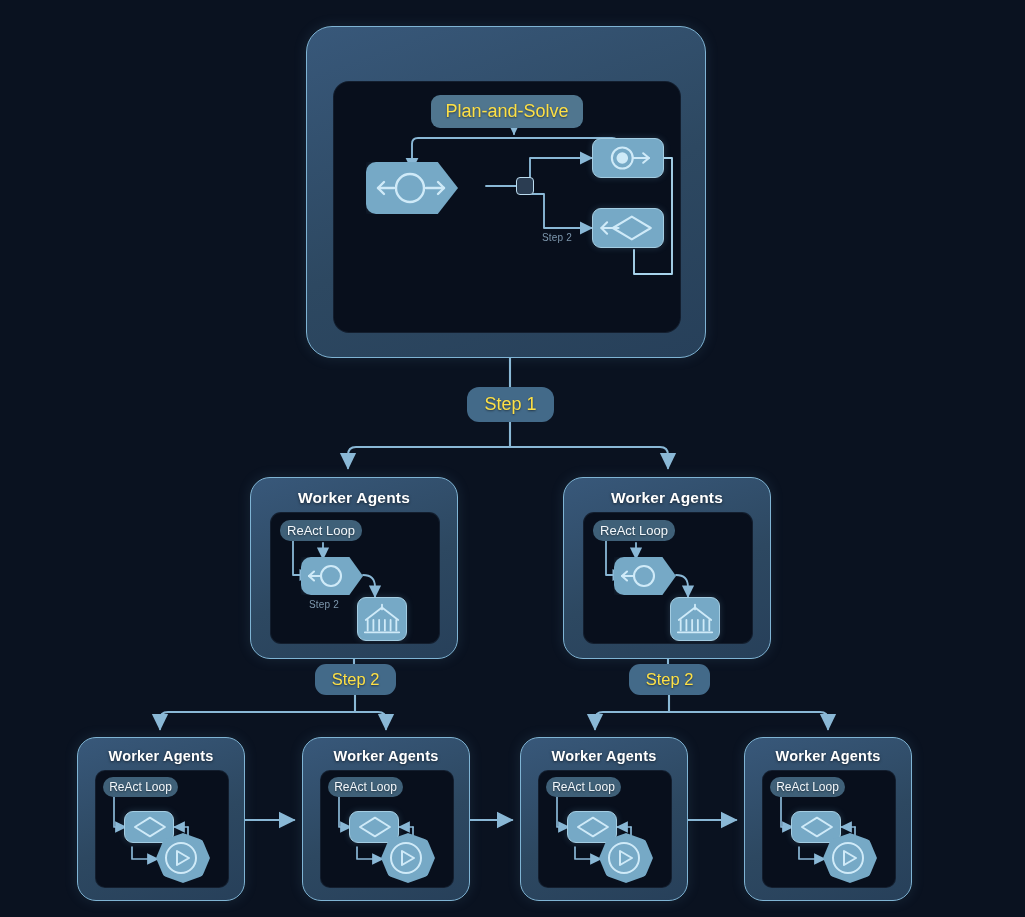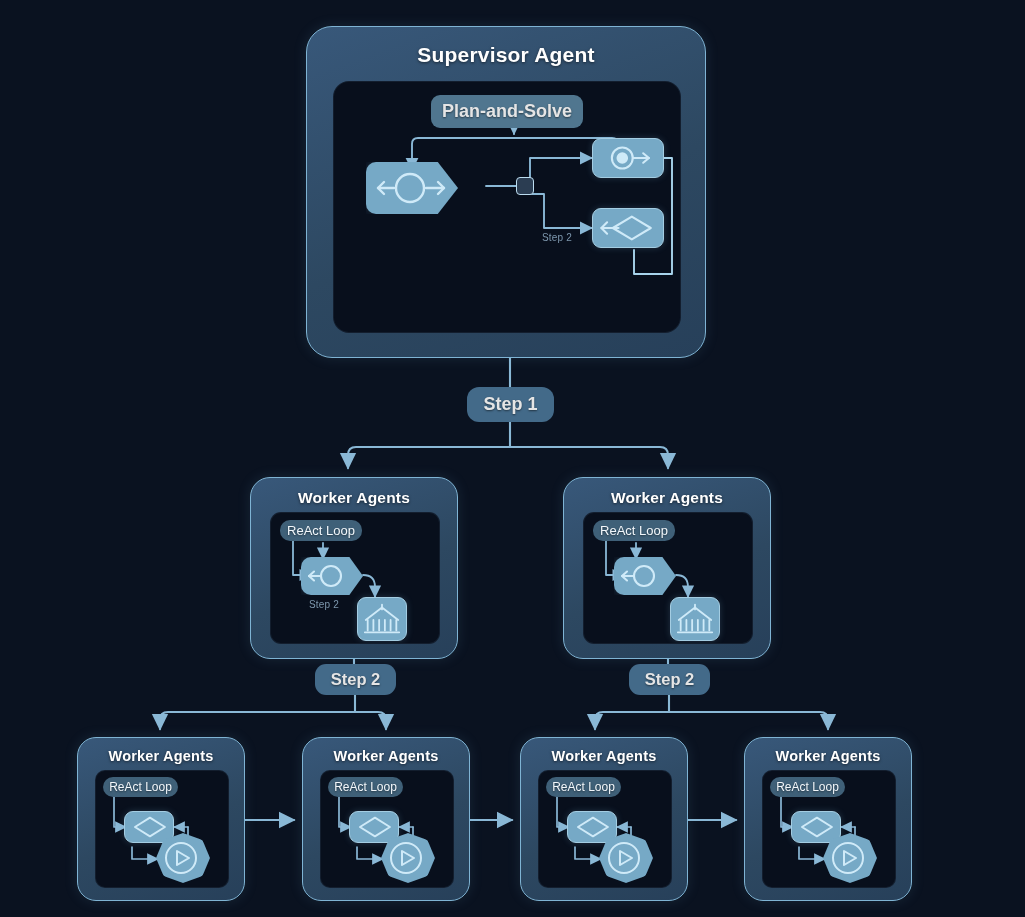--- a/index.html
+++ b/index.html
@@ -72,24 +72,24 @@
   #worker-b3 { left: 520px; }
   #worker-b4 { left: 744px; }
 
   
   .pill {
     position: absolute;
     box-sizing: border-box;
     display: flex;
     align-items: center;
     justify-content: center;
-    color: #e5e5e5;
+    color: #fde047;
     background: #4d7392;
     border-radius: 10px;
-    font-weight: 700;
+    font-weight: 400;
     text-shadow: 0 1px 2px rgba(0,0,0,.5);
     white-space: nowrap;
   }
 
   #pill-plan   { left: 430px; top: 94px;  width: 152px; height: 33px; font-size: 18px; border-radius: 9px; background:#50768f; }
   #pill-step1  { left: 467px; top: 387px; width:  87px; height: 35px; font-size: 18px; border-radius: 12px; background:#436a89; }
   #pill-step2a { left: 315px; top: 664px; width:  81px; height: 31px; font-size: 16.5px; border-radius: 11px; background:#436a89; }
   #pill-step2b { left: 629px; top: 664px; width:  81px; height: 31px; font-size: 16.5px; border-radius: 11px; background:#436a89; }
 
   .react-pill {
@@ -181,21 +181,20 @@
       <path d="M669,712 L603,712 Q595,712 595,720 L595,729" marker-end="url(#ah)"></path>
       <path d="M669,712 L820,712 Q828,712 828,720 L828,729" marker-end="url(#ah)"></path>
 
       <path d="M245,820 L294,820" marker-end="url(#ah)"></path>
       <path d="M470,820 L512,820" marker-end="url(#ah)"></path>
       <path d="M688,820 L736,820" marker-end="url(#ah)"></path>
     </g>
   </svg>
 
   <div class="panel" id="supervisor">
-    <div class="panel-title">Supervisor Agent</div>
 
     <div class="panel-inner">
 
       <svg viewBox="0 0 348 252" style="position:absolute;left:0;top:0;width:348px;height:252px;">
         <defs>
           <marker id="ah2" markerWidth="8" markerHeight="8" refX="6.4" refY="4" orient="auto">
             <path d="M0,0.6 L7,4 L0,7.4 Z" fill="#8ab8d6"></path>
           </marker>
           <marker id="ah3" markerWidth="8" markerHeight="8" refX="6.4" refY="4" orient="auto">
             <path d="M0,0.6 L7,4 L0,7.4 Z" fill="#a8d4ec"></path>

